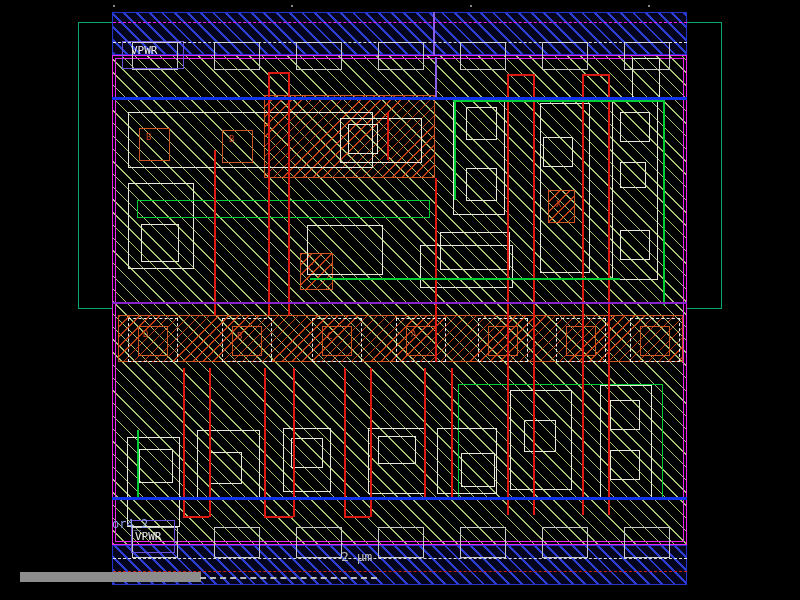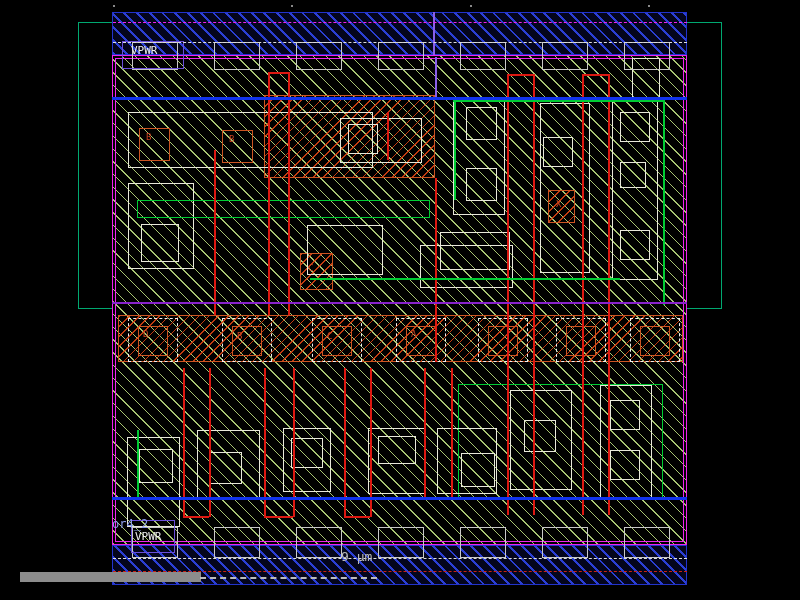--- a/index.html
+++ b/index.html
@@ -132,21 +132,21 @@
       <div class="ln" style="left: 435px; top: 57px; height: 40px; width: 2px; background: rgb(138, 95, 232);"></div>
       <div class="ln" style="left: 112px; top: 302px; width: 575px; height: 2px; background: rgb(136, 34, 204);"></div>
       <div class="ln" style="left: 113px; top: 22px; width: 574px; border-top: 1px dashed rgb(238, 34, 238);"></div>
       <div class="ln" style="left: 113px; top: 42px; width: 574px; border-top: 1px dashed rgb(221, 221, 221);"></div>
       <div class="ln" style="left: 113px; top: 558px; width: 574px; border-top: 1px dashed rgb(221, 221, 221);"></div>
       <div class="ln" style="left: 113px; top: 571px; width: 574px; border-top: 1px dashed rgb(204, 34, 17);"></div>
       <div class="ln" style="left: 200px; top: 577px; width: 177px; border-top: 2px dashed rgb(187, 187, 187);"></div>
       <div class="txt" style="left: 131px; top: 45px; color: rgb(240, 240, 240); font-size: 11px;">VPWR</div>
       <div class="txt" style="left: 135px; top: 531px; color: rgb(240, 240, 240); font-size: 11px;">VPWR</div>
       <div class="txt" style="left: 112px; top: 518px; color: rgb(139, 156, 232); font-size: 12px;">or4_2</div>
-      <div class="txt" style="left: 341px; top: 550px; color: rgb(185, 185, 185); font-size: 13px;">9 µm</div>
+      <div class="txt" style="left: 341px; top: 550px; color: rgb(185, 185, 185); font-size: 13px;">2 µm</div>
       <div class="txt" style="left: 146px; top: 133px; color: rgb(204, 68, 34); font-size: 9px;">B</div>
       <div class="txt" style="left: 229px; top: 135px; color: rgb(204, 68, 34); font-size: 9px;">B</div>
       <div class="txt" style="left: 308px; top: 264px; color: rgb(204, 68, 34); font-size: 9px;">C</div>
       <div class="txt" style="left: 556px; top: 200px; color: rgb(204, 68, 34); font-size: 9px;">X</div>
       <div class="txt" style="left: 143px; top: 330px; color: rgb(204, 68, 34); font-size: 9px;">D</div>
       <div class="txt" style="left: 237px; top: 332px; color: rgb(204, 68, 34); font-size: 9px;">B</div>
       <div class="txt" style="left: 327px; top: 332px; color: rgb(204, 68, 34); font-size: 9px;">C</div>
       <div class="txt" style="left: 411px; top: 330px; color: rgb(204, 68, 34); font-size: 9px;">A</div>
     </div>
 </div>

